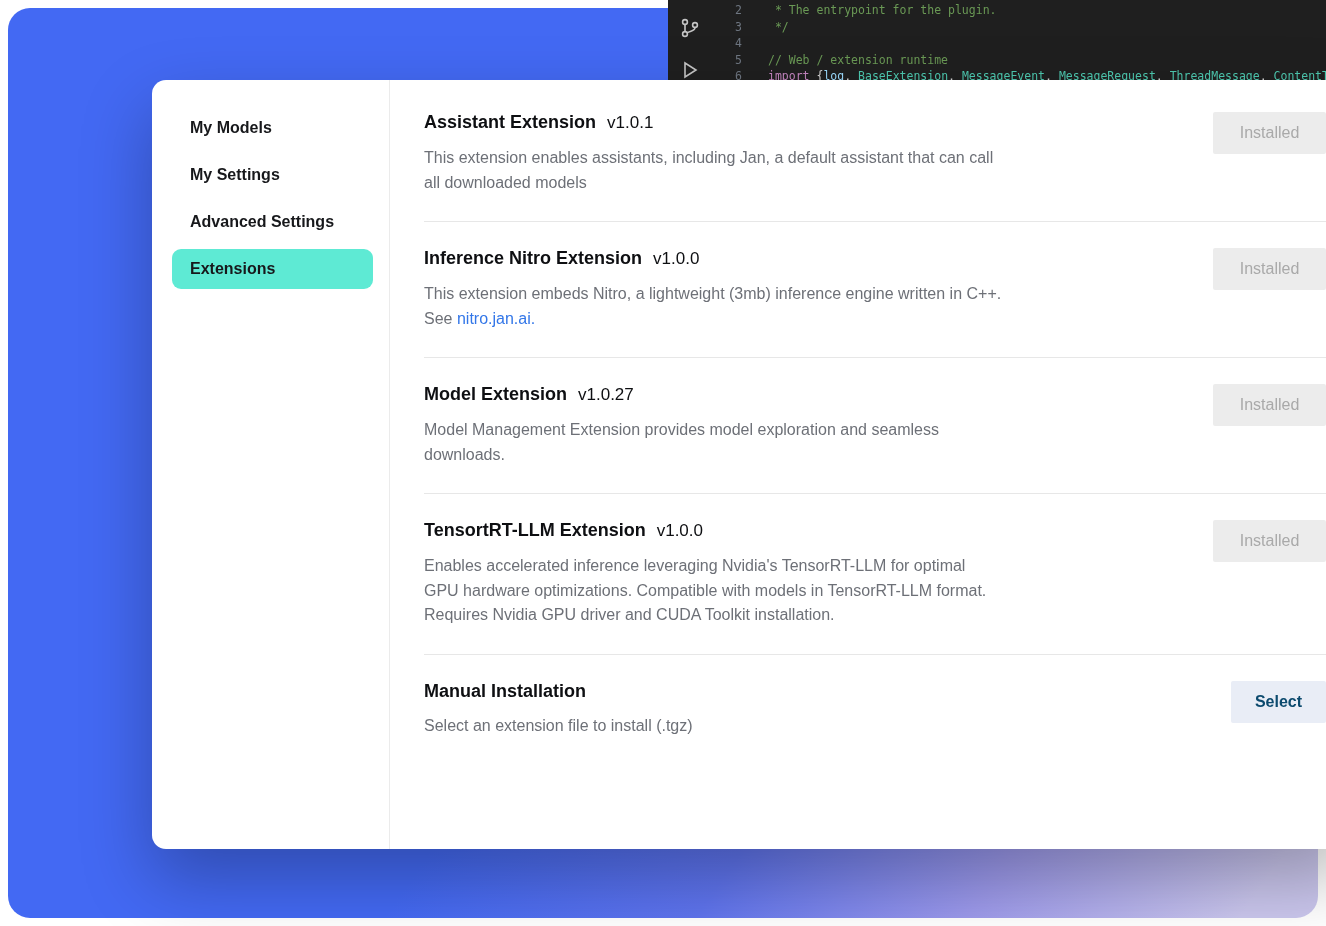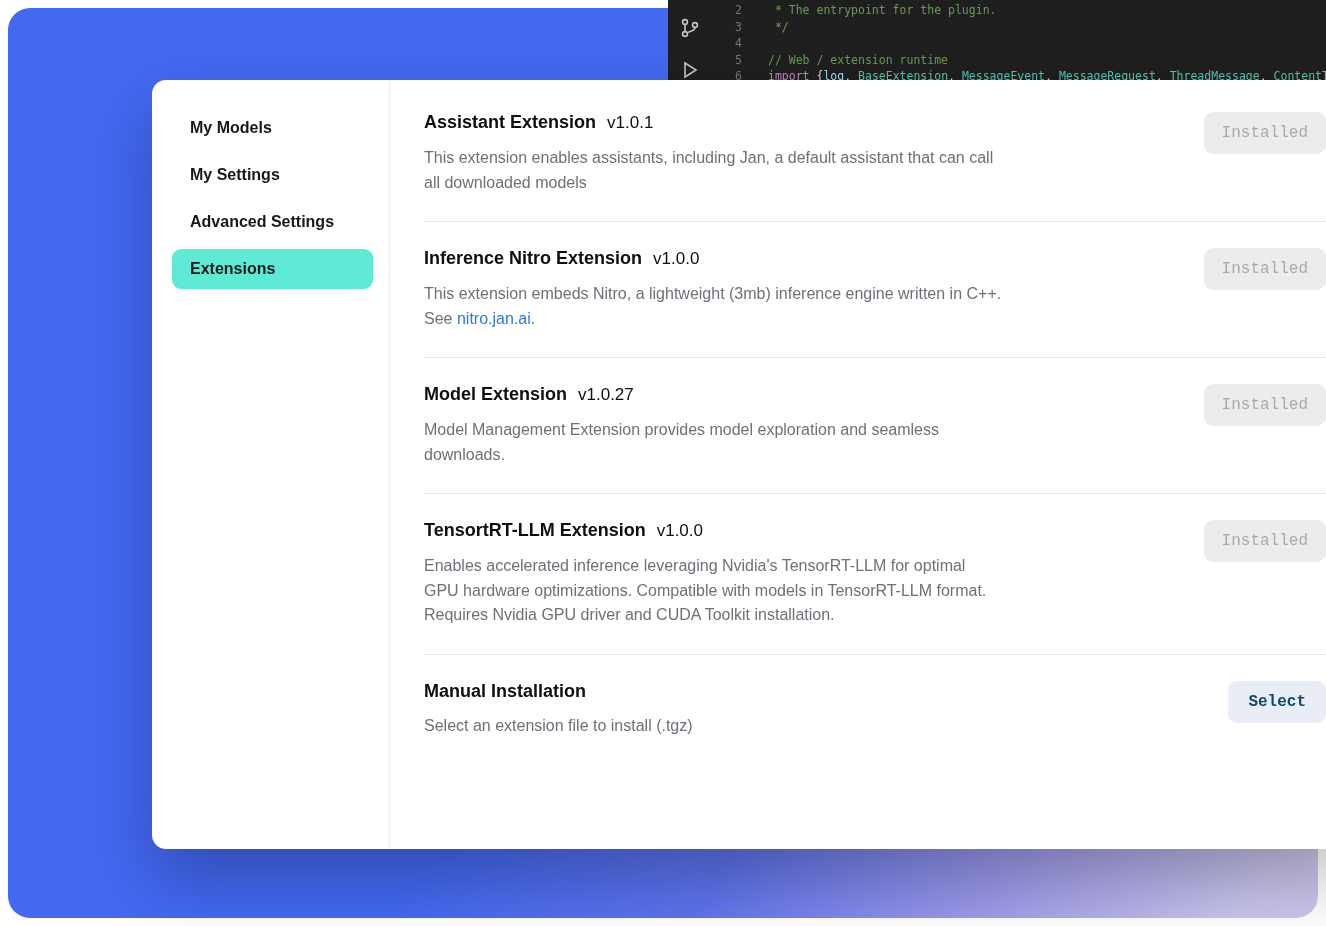--- a/index.html
+++ b/index.html
@@ -58,21 +58,21 @@
 
   .content { flex:1; padding:22px 30px 0 34px; }
   .ext-row { display:flex; align-items:flex-start; justify-content:space-between; padding:10px 0 0 0; }
   .ext-text { max-width:580px; }
   .ext-title { font-size:18px; color:#0e0f12; }
   .ext-name { font-weight:700; }
   .ext-ver { font-weight:400; margin-left:11px; font-size:17px; }
   .ext-desc { margin-top:13px; font-size:16px; line-height:24.5px; color:#6d7077; }
   .ext-desc a { color:#3276e8; text-decoration:none; cursor:pointer; }
   .row-divider { border-bottom:1px solid #e7e7e7; margin:26px 0 16px 0; }
-  .btn { border:none; border-radius:9px; font-family:Liberation Mono, monospace; cursor:pointer; }
+  .btn { border:none; border-radius:2px; font-family:Liberation Sans, sans-serif; cursor:pointer; }
   .btn-installed {
     background:#ececec; color:#a9a9a9; font-size:16px; font-weight:500;
     min-width:113px; height:42px; padding:0 18px; flex:0 0 auto;
   }
   .btn-select {
     background:#e9edf6; color:#0c4a6e; font-size:16px; font-weight:700;
     min-width:95px; height:42px; padding:0 20px; flex:0 0 auto;
   }
   .manual-row .ext-desc { margin-top:12px; }
 </style>

